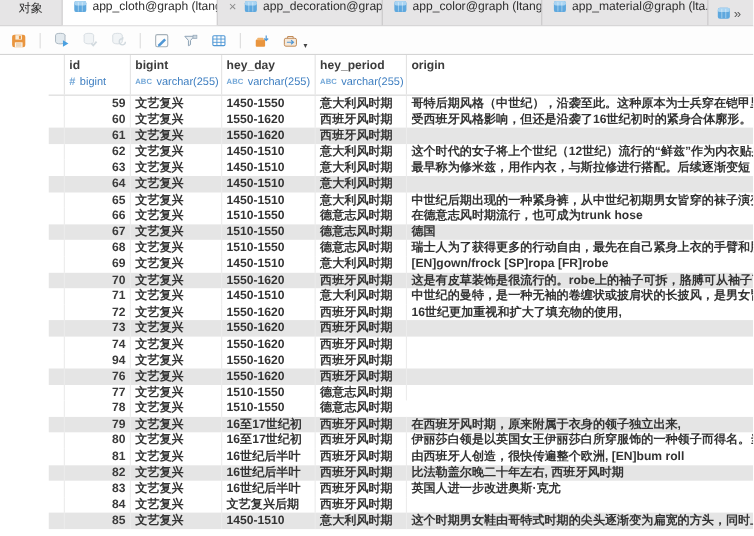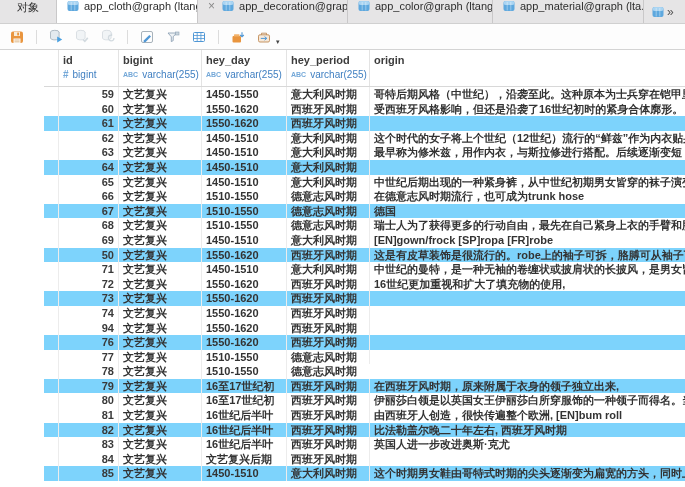--- a/index.html
+++ b/index.html
@@ -33,21 +33,21 @@
   .grid { flex:1; display:flex; flex-direction:column; overflow:hidden; background:#fff;margin-left:44px; }
   .gridrow { display:grid; grid-template-columns:15px 60px 83px 85px 83px minmax(0,1fr); }
   .ghead { flex:0 0 37px; border-bottom:1px solid #d8d8d8; }
   .ghead .hcell { border-right:1px solid #e3e3e3; padding:3px 4px 2px 4px; overflow:hidden; white-space:nowrap; }
   .ghead .hcell:last-child { border-right:none; }
   .hname { font-size:11px; font-weight:bold; color:#3c3c3c; line-height:15px; }
   .htype { font-size:10px; color:#3f7fc1; line-height:14px; display:flex; align-items:center; gap:4px; }
   .htype .tico { font-size:7px; letter-spacing:0; color:#74a8d8; font-weight:bold; }
   .gbody { flex:1; overflow:hidden; }
   .row { height:14.6px;font-weight:bold; }
-  .row.stripe { background:#7dd3fc; }
+  .row.stripe { background:#e5e5e5; }
   .cell { font-size:11px; line-height:14.6px; padding:0 4px; white-space:nowrap; overflow:hidden; border-right:1px solid #ececec; color:#333; }
   .cell:last-child { border-right:none; }
   .cell.num { text-align:right; color:#3a3a3a; }
   .cell.gutter { padding:0; }
 </style>
 </head>
 <body>
 
 <svg width="0" height="0" style="position:absolute">
   <defs>
@@ -330,21 +330,21 @@
     <div class="cell gutter"></div>
     <div class="cell num">69</div>
     <div class="cell">文艺复兴</div>
     <div class="cell">1450-1510</div>
     <div class="cell">意大利风时期</div>
     <div class="cell">[EN]gown/frock [SP]ropa [FR]robe</div>
   </div>
 
   <div class="gridrow row stripe">
     <div class="cell gutter"></div>
-    <div class="cell num">50</div>
+    <div class="cell num">70</div>
     <div class="cell">文艺复兴</div>
     <div class="cell">1550-1620</div>
     <div class="cell">西班牙风时期</div>
     <div class="cell">这是有皮草装饰是很流行的。robe上的袖子可拆，胳膊可从袖子下方伸出，露出doublet。</div>
   </div>
 
   <div class="gridrow row">
     <div class="cell gutter"></div>
     <div class="cell num">71</div>
     <div class="cell">文艺复兴</div>

